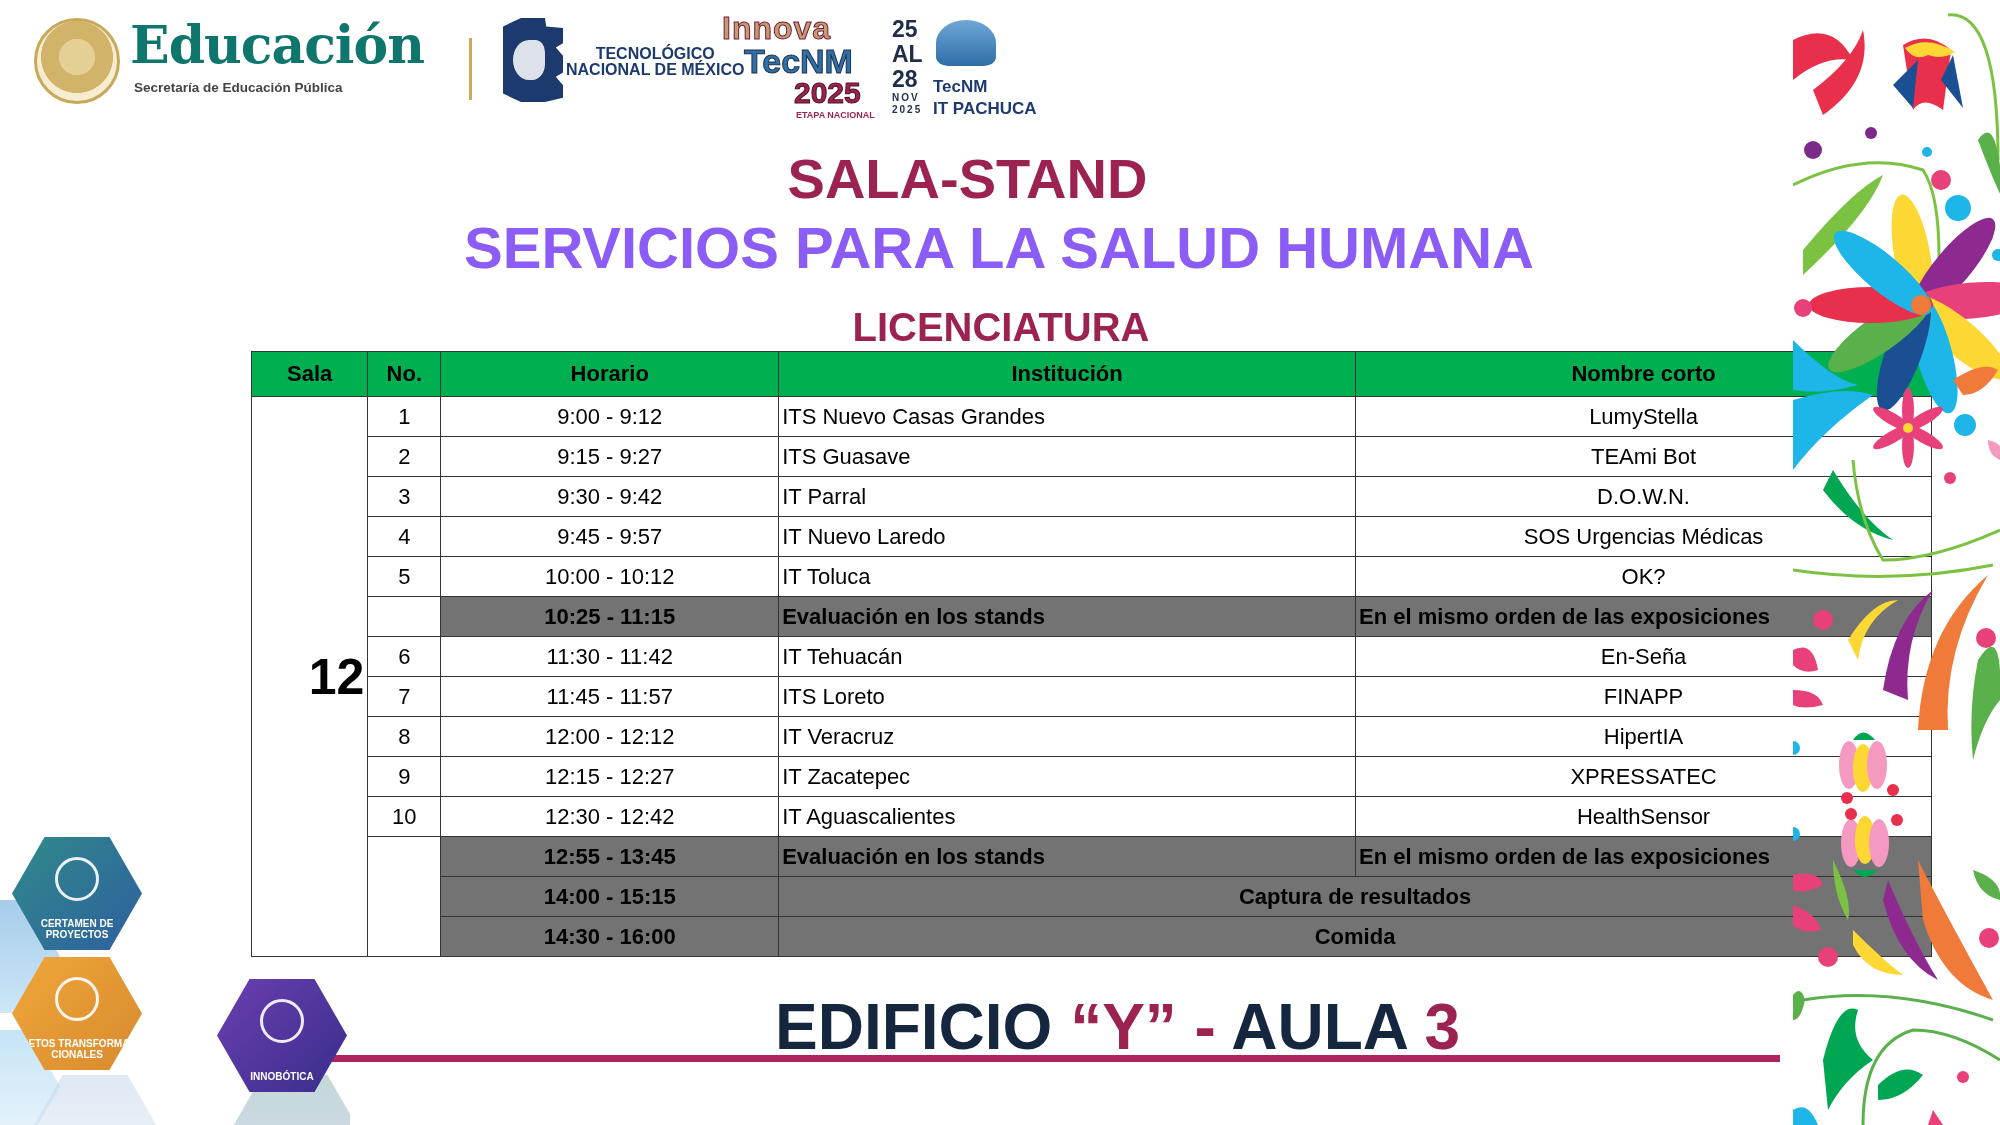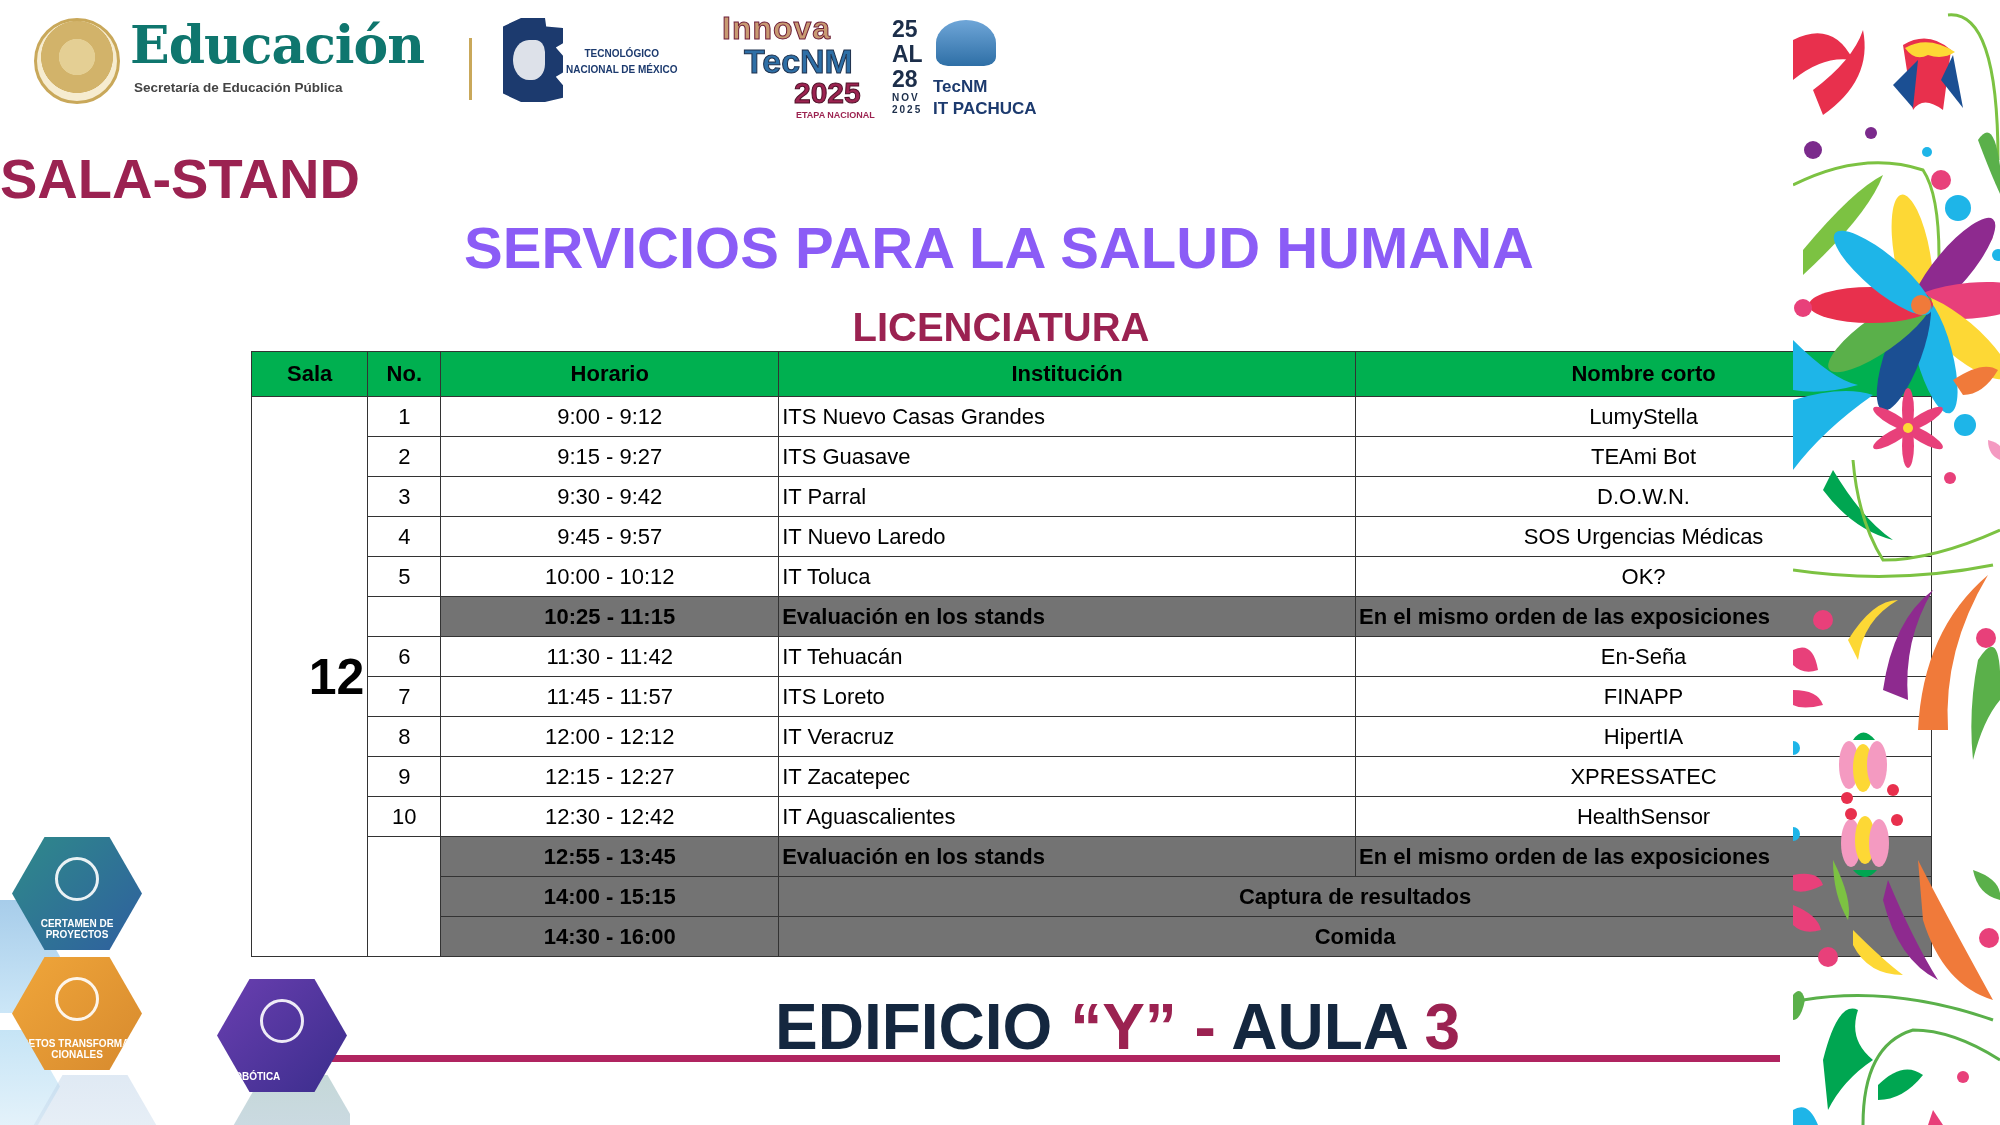--- a/index.html
+++ b/index.html
@@ -10,34 +10,34 @@
   .header { position: absolute; left: 0; top: 0; width: 1780px; height: 130px; }
   .sep-logo { position: absolute; left: 34px; top: 18px; width: 86px; height: 86px; border-radius: 50%;
               border: 3px solid #c9a85a; background: radial-gradient(circle at 50% 45%, #e4cf94 0 30%, #d2b36a 31% 60%, #f6ecd0 61%); }
   .edu-title { position: absolute; left: 130px; top: 14px; font-family: "DejaVu Serif", "Liberation Serif", serif;
                font-size: 52px; font-weight: bold; color: #0f766e; letter-spacing: -1px; }
   .edu-sub { position: absolute; left: 134px; top: 80px; font-family: "Liberation Sans", sans-serif; font-size: 13.5px; font-weight: bold; color: #444; }
   .logo-divider { position: absolute; left: 469px; top: 38px; width: 3px; height: 62px; background: #c9a85a; }
   .tecnm-gear { position: absolute; left: 503px; top: 18px; width: 60px; height: 84px; background: #1c3a6e;
                 clip-path: polygon(30% 0,70% 0,72% 10%,100% 12%,100% 30%,88% 35%,100% 45%,100% 65%,88% 70%,100% 80%,100% 95%,70% 100%,30% 100%,0 90%,0 10%); }
   .tecnm-gear::after { content: ""; position: absolute; left: 10px; top: 22px; width: 32px; height: 40px; border-radius: 50% 30% 40% 50%; background: #ffffff; opacity: .85; }
-  .tecnm-text { position: absolute; left: 566px; top: 46px; font-family: "Liberation Sans", sans-serif; font-size: 10px; font-weight: bold; color: #1c3a6e; line-height: 16px; text-align: center; }
+  .tecnm-text { position: absolute; left: 566px; top: 46px; font-family: "Liberation Sans", sans-serif; font-size: 16px; font-weight: bold; color: #1c3a6e; line-height: 16px; text-align: center; }
   .innova { position: absolute; left: 722px; top: 12px; width: 160px; line-height: 1; font-family: "Liberation Sans", sans-serif; font-weight: bold; }
   .innova .l1 { font-size: 32px; color: #c89a72; -webkit-text-stroke: 1px #6b1a35; letter-spacing: 1px; }
   .innova .l2 { font-size: 34px; color: #2e6fa6; -webkit-text-stroke: 1px #1c2e4a; margin-left: 22px; }
   .innova .l3 { font-size: 30px; color: #9c2350; -webkit-text-stroke: 1px #4a0f25; margin-left: 72px; }
   .innova .l4 { font-size: 9px; color: #9c2350; margin-left: 74px; margin-top: 3px; }
   .dates { position: absolute; left: 892px; top: 18px; font-family: "Liberation Sans", sans-serif; font-weight: bold; color: #1c2e4a; line-height: 1; }
   .dates .big { font-size: 23px; display: block; margin-bottom: 2px; }
   .dates .small { font-size: 10px; display: block; letter-spacing: 2px; margin-top: 2px; }
   .itp-logo { position: absolute; left: 936px; top: 20px; width: 60px; height: 46px; border-radius: 50% 50% 20% 20%; background: linear-gradient(#6fa6d8, #2e6fa6); }
   .itp-text { position: absolute; left: 933px; top: 76px; font-family: "Liberation Sans", sans-serif; font-size: 17px; font-weight: bold; color: #1c3a6e; line-height: 22px; }
 
   
-  .t1 { position: absolute; left: 0; width: 1935px; top: 146px; text-align: left; font-family: "Liberation Sans", sans-serif; font-weight: bold; font-size: 56px; color: #9b2251; }
+  .t1 { position: absolute; left: 0; width: 1935px; top: 146px; text-align: center; font-family: "Liberation Sans", sans-serif; font-weight: bold; font-size: 56px; color: #9b2251; }
   .t2 { position: absolute; left: 0; width: 1998px; top: 214px; text-align: center; font-family: "Liberation Sans", sans-serif; font-weight: bold; font-size: 58px; color: #8b5cf6; }
   .t3 { position: absolute; left: 0; width: 2002px; top: 305px; text-align: center; font-family: "Liberation Sans", sans-serif; font-weight: bold; font-size: 40px; color: #9b2251; }
 
   
   table.sched { position: absolute; left: 251px; top: 351px; width: 1681px; border-collapse: collapse;
                 font-family: "Liberation Sans", sans-serif; font-size: 22px; }
   table.sched th, table.sched td { border: 1.5px solid #333; height: 40px; padding: 0 3px; white-space: nowrap; }
   table.sched th { height: 45px; background: #00b050; font-weight: bold; text-align: center; }
   td.c { text-align: center; }
   td.l { text-align: left; padding-left: 1px; }
@@ -46,21 +46,21 @@
   td.empty { background: #ffffff; }
 
   
   .footer-title { position: absolute; left: 775px; top: 990px; font-family: "Liberation Sans", sans-serif; font-weight: bold; font-size: 64px; color: #14273f; letter-spacing: 0px; }
   .footer-title .accent { color: #9b2251; }
   .footer-line { position: absolute; left: 332px; top: 1055px; width: 1448px; height: 7px; background: #b02460; }
 
   
   .hexes { position: absolute; left: 0; top: 830px; width: 350px; height: 295px; overflow: hidden; }
   .hex { position: absolute; width: 130px; height: 113px; clip-path: polygon(25% 0,75% 0,100% 50%,75% 100%,25% 100%,0 50%);
-         display: flex; align-items: flex-end; padding-bottom: 10px;
+         display: flex; align-items: flex-end; justify-content: center; padding-bottom: 10px;
          font-family: "Liberation Sans", sans-serif; font-size: 10px; font-weight: bold; color: #fff; text-align: center; line-height: 11px; }
   .hex .ico { position: absolute; top: 20px; left: 43px; width: 44px; height: 44px; border: 3px solid rgba(255,255,255,.9); border-radius: 50%; }
   .hex-faded { opacity: .45; }
 
   
   .floral { position: absolute; left: 1793px; top: 0; width: 207px; height: 1125px; overflow: hidden; }
 </style>
 </head>
 <body>
 

